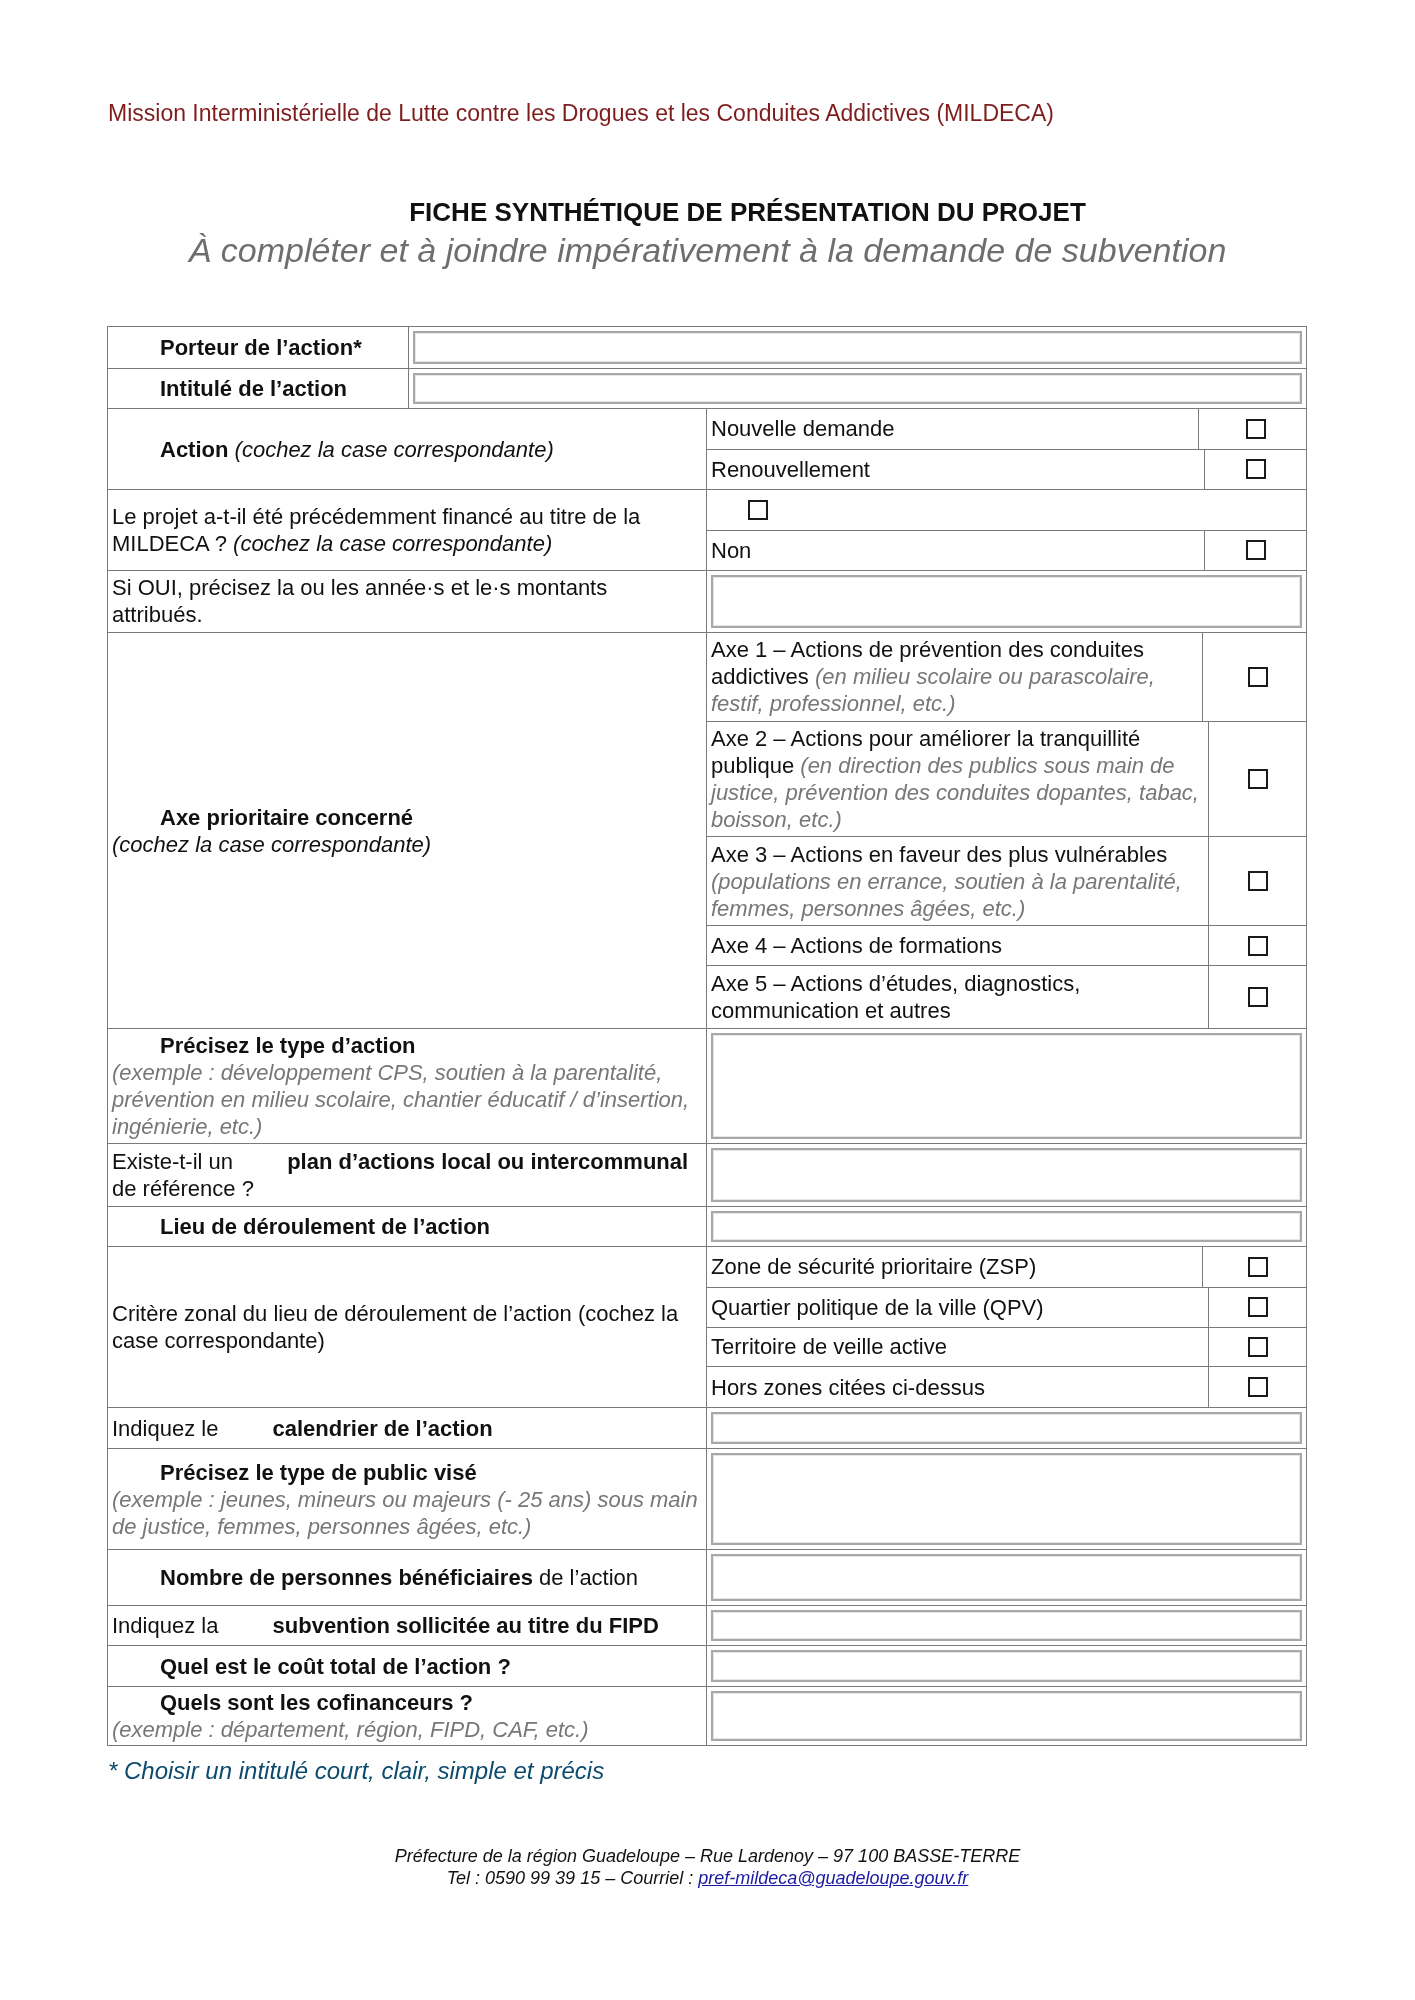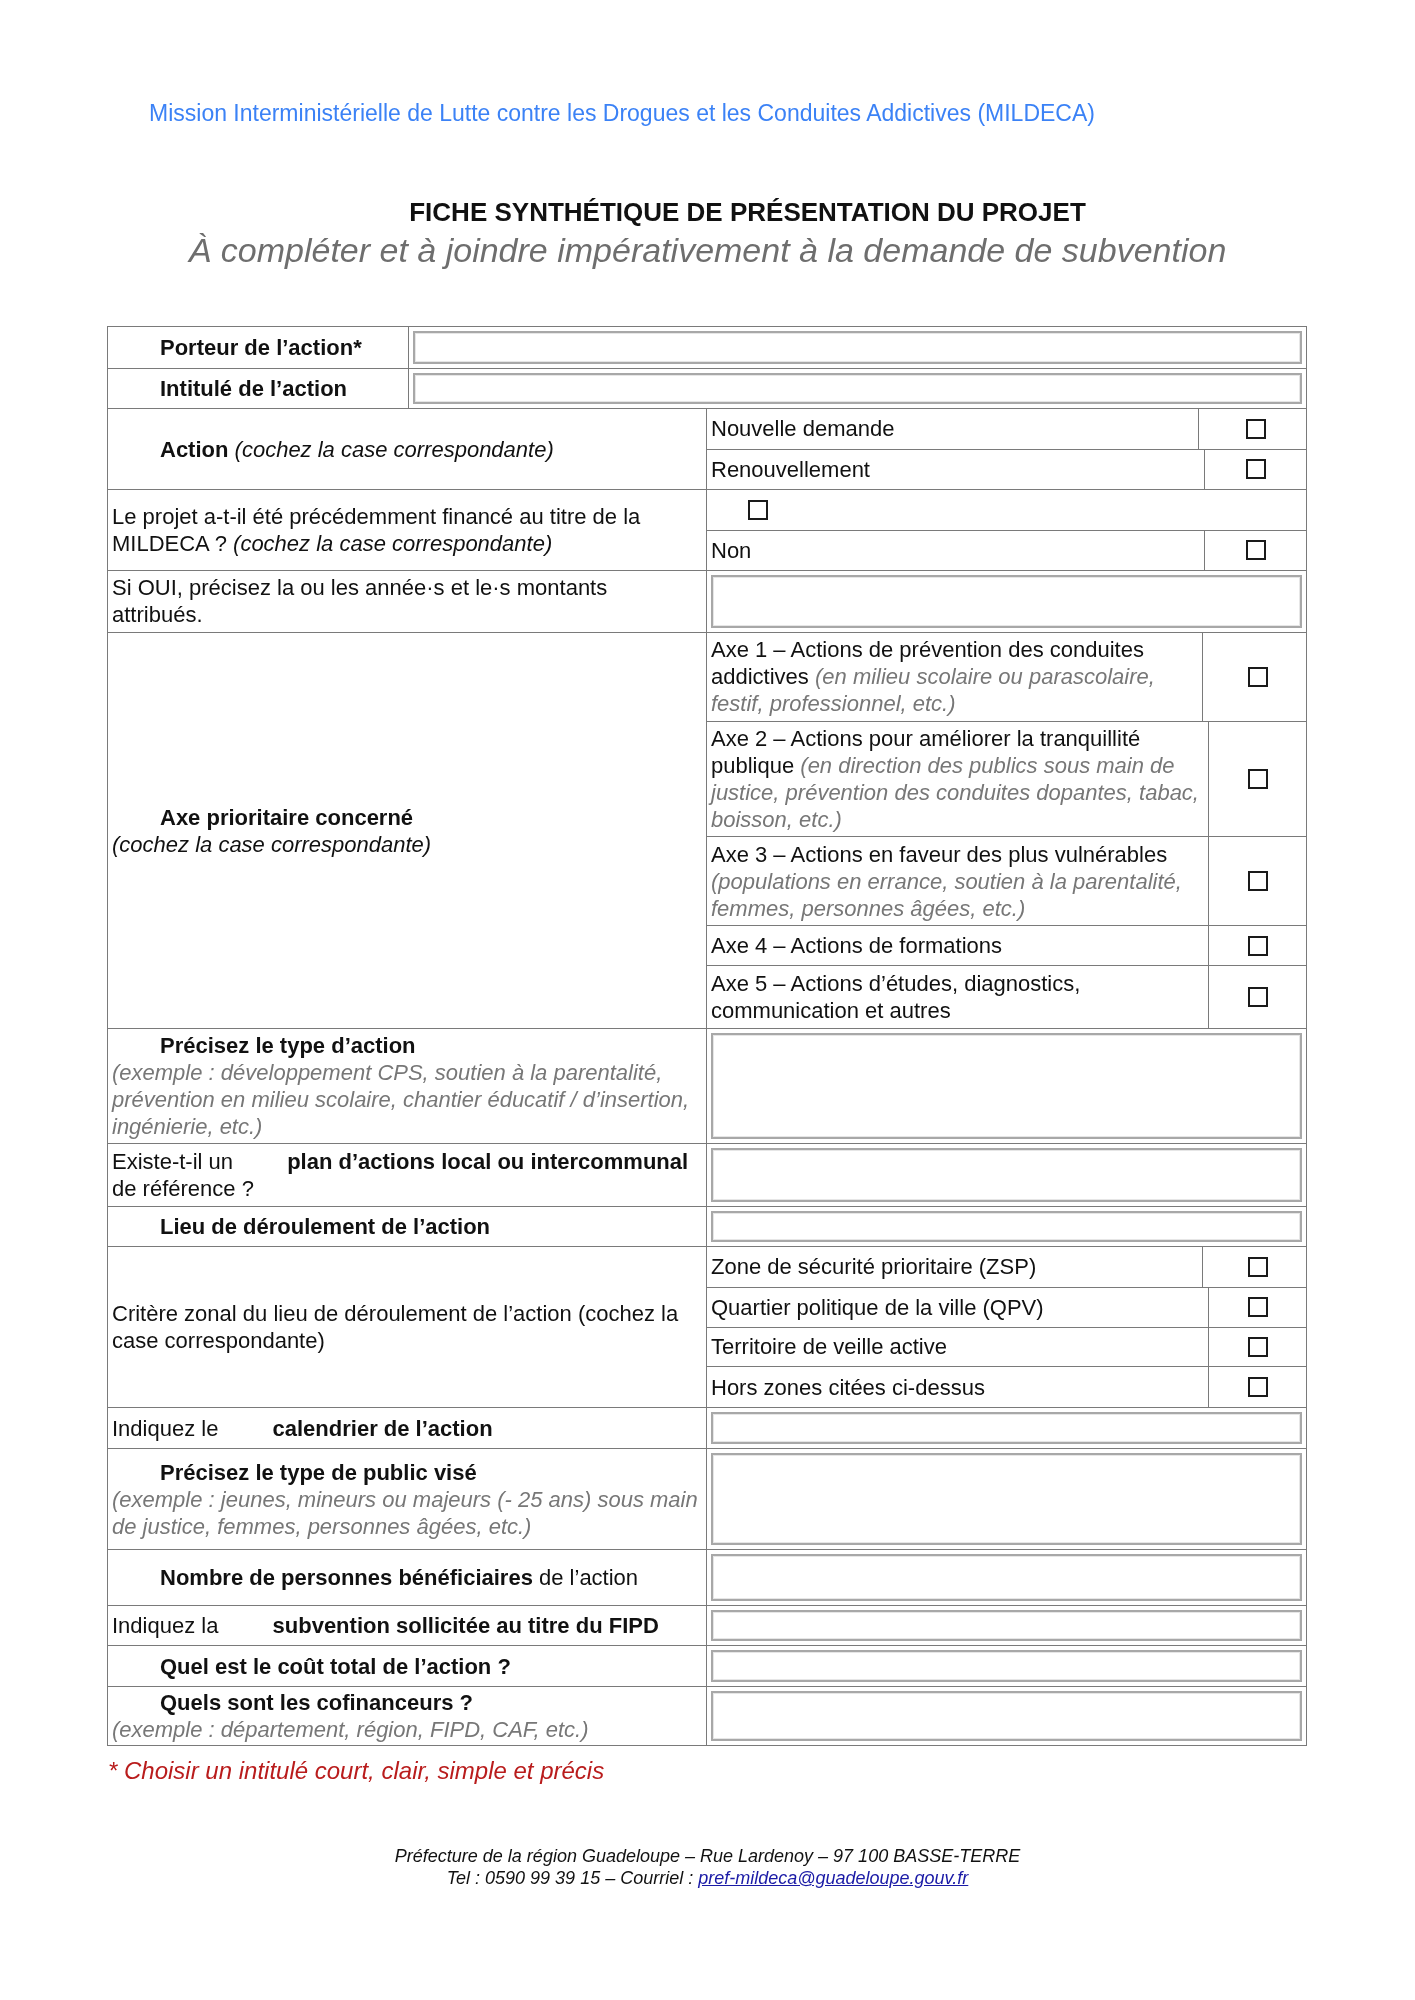--- a/index.html
+++ b/index.html
@@ -1,38 +1,38 @@
 <!DOCTYPE html>
 <html><head>
 <meta charset="utf-8">
 <style>
   html, body { margin:0; padding:0; background:#ffffff; }
   body { width:1415px; height:2000px; position:relative; font-family:"Liberation Sans", sans-serif; color:#111; }
-  .page-header { position:absolute; left:108px; top:100px; font-size:23px; color:#3b82f6;margin-left:41px; }
+  .page-header { position:absolute; left:108px; top:100px; font-size:23px; color:#7f1d1d; }
   .title { position:absolute; left:0; width:1415px; top:197px; text-align:center; font-size:26px; font-weight:bold;padding-left:40px; }
   .subtitle { position:absolute; left:0; width:1415px; top:231px; text-align:center; font-size:34px; font-style:italic; color:#6e6e6e; }
   .form { position:absolute; left:107px; top:326px; width:1200px; border:1px solid #7a7a7a; box-sizing:border-box; }
   .row { display:flex; border-top:1px solid #7a7a7a; box-sizing:border-box; }
   .row:first-child { border-top:none; }
   .lbl { box-sizing:border-box; padding:3px 4px; font-size:22px; line-height:27px; border-right:1px solid #7a7a7a; display:flex; flex-direction:column; justify-content:center; }
   .lbl.w1 { width:301px; }
   .lbl.w2 { width:599px; }
   .val { flex:1; box-sizing:border-box; padding:4px; display:flex; }
   .box { flex:1; border:2px solid #a8a8a8; box-shadow: inset 0 0 0 1px #e6e6e6; box-sizing:border-box; background:#fff; }
   .opts { flex:1; display:flex; flex-direction:column; }
   .opt { display:flex; border-top:1px solid #7a7a7a; box-sizing:border-box; }
   .opt:first-child { border-top:none;gap:6px; }
   .opt-text { flex:1; box-sizing:border-box; padding:3px 4px; font-size:22px; line-height:27px; border-right:1px solid #7a7a7a; display:flex; flex-direction:column; justify-content:center; }
   .opt-check { width:101px; display:flex; align-items:center; justify-content:center; }
   .opt-check.narrow { width:97px; }
   .cb { width:20px; height:20px; border:2px solid #1a1a1a; box-sizing:border-box; background:#fff; cursor:pointer; }
   .b { font-weight:bold;margin-left:48px; }
   .i { font-style:italic; }
   .hint { font-style:italic; color:#777; }
-  .note { position:absolute; left:108px; top:1757px; font-size:24px; font-style:italic; color:#b91c1c; }
+  .note { position:absolute; left:108px; top:1757px; font-size:24px; font-style:italic; color:#0c4a6e; }
   .footer { position:absolute; left:0; width:1415px; top:1845px; text-align:center; font-size:18px; font-style:italic; color:#111; line-height:22px; }
   .footer a { color:#1a1aa6; text-decoration:underline; }
 </style>
 </head>
 <body>
 
 <div class="page-header">Mission Interministérielle de Lutte contre les Drogues et les Conduites Addictives (MILDECA)</div>
 <div class="title">FICHE SYNTHÉTIQUE DE PRÉSENTATION DU PROJET</div>
 <div class="subtitle">À compléter et à joindre impérativement à la demande de subvention</div>
 

